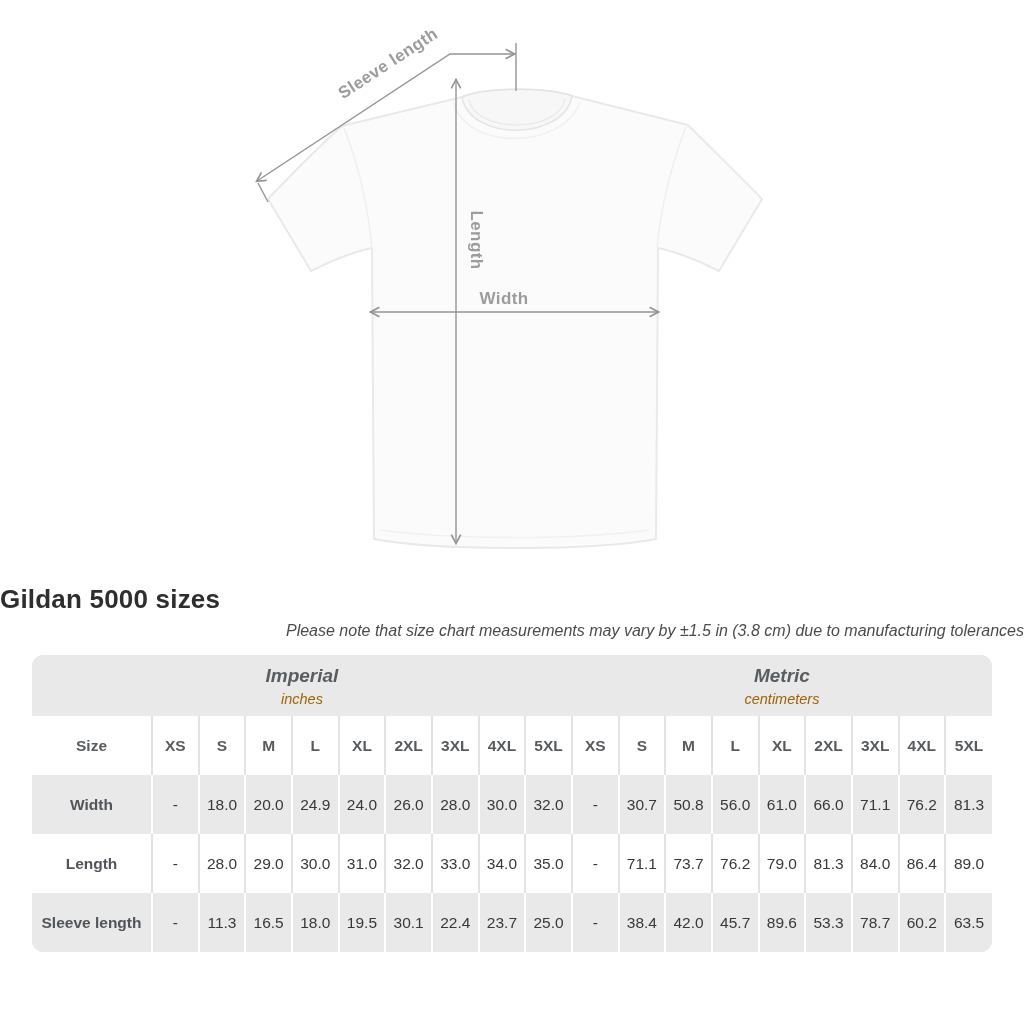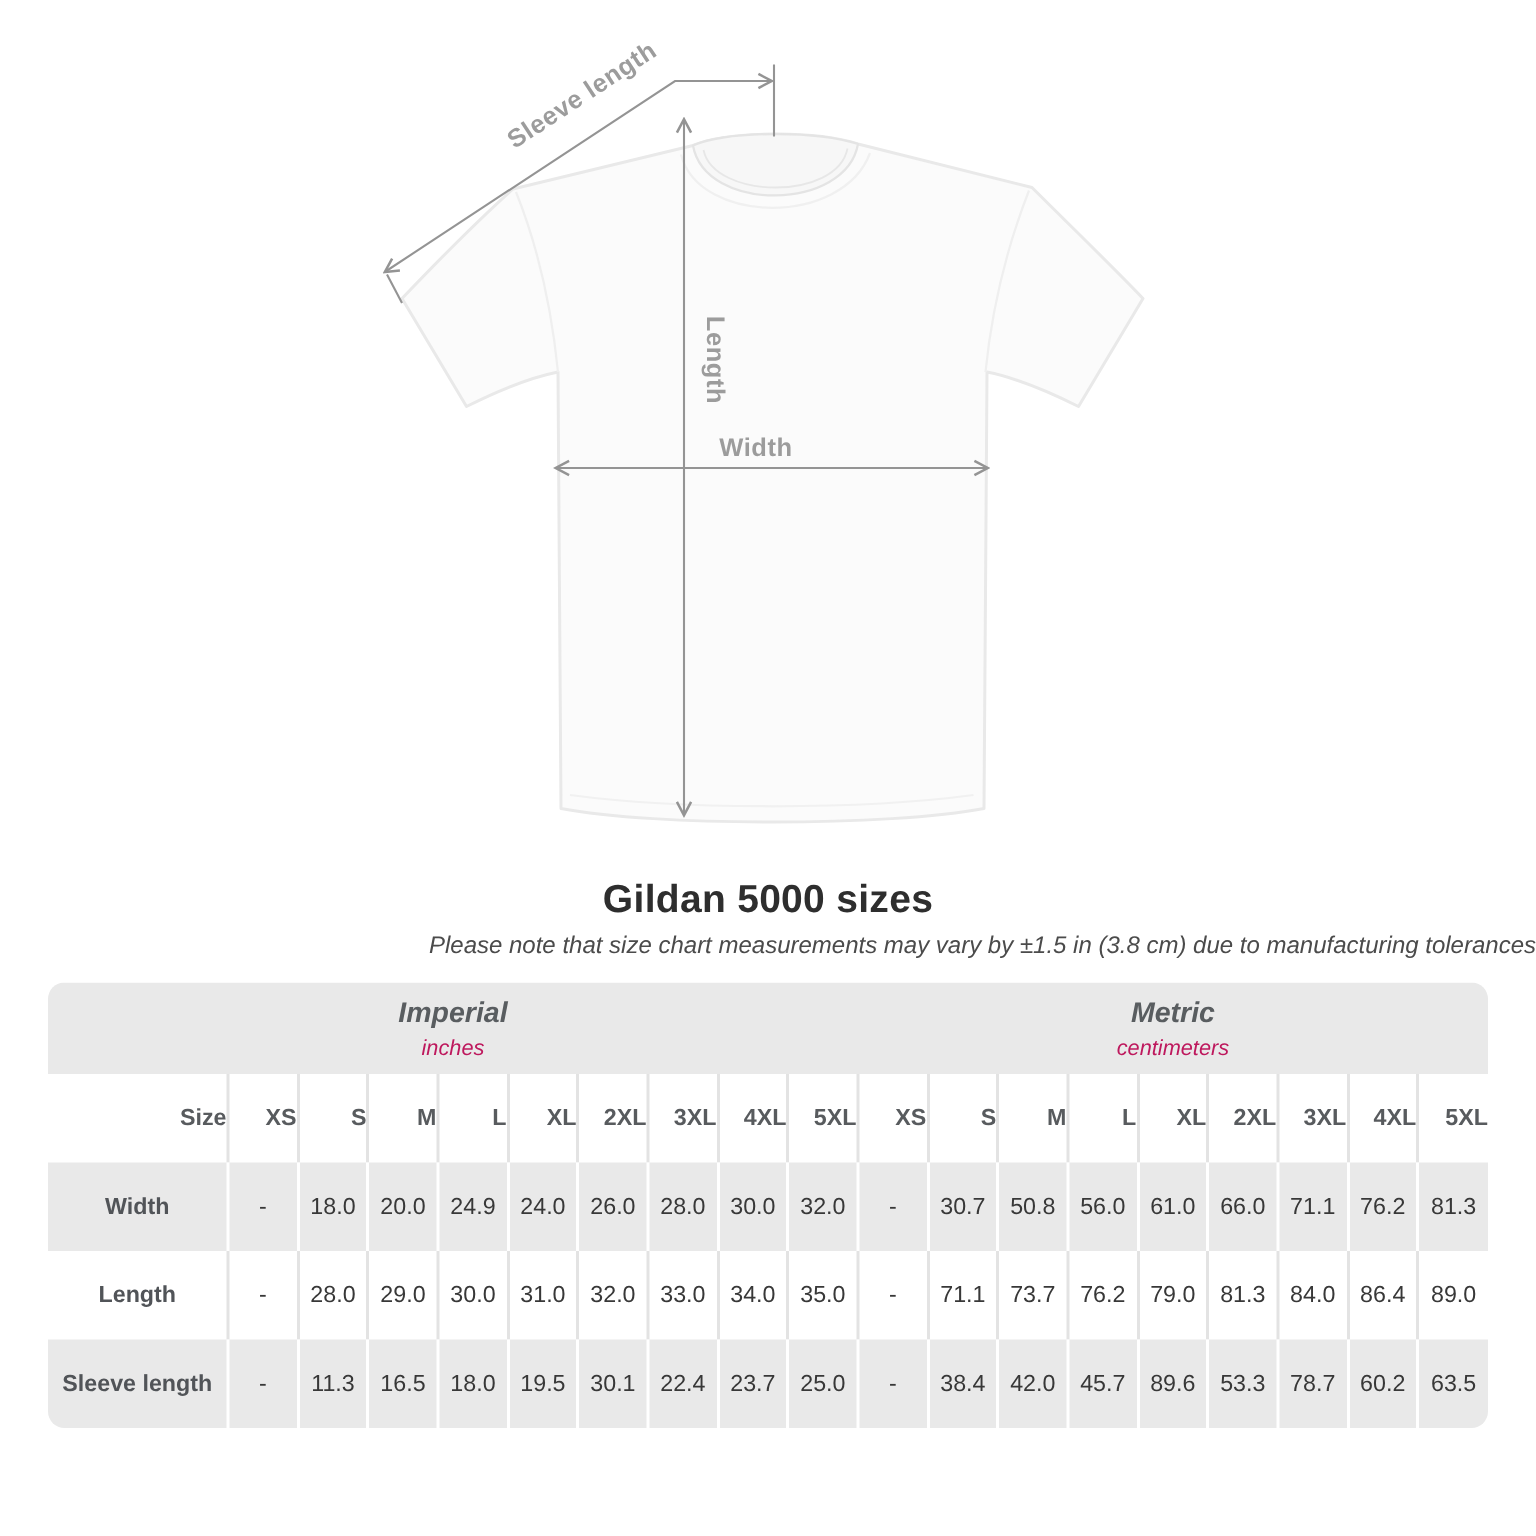--- a/index.html
+++ b/index.html
@@ -7,42 +7,42 @@
     position:relative;width:1024px;height:1024px;background:#ffffff;
     font-family:"Liberation Sans",sans-serif;overflow:hidden;
   }
   .figure{width:1024px;height:570px;}
   .figure svg{display:block;}
   svg text{
     font-family:"Liberation Sans",sans-serif;
     font-size:17px;font-weight:600;fill:#9c9c9c;letter-spacing:.4px;
   }
   .page-title{
-    margin:14px 0 7px;text-align:center;
+    margin:14px 0 7px;
     font-size:26px;font-weight:bold;color:#2e2e2e;letter-spacing:.2px;
   }
   .subtitle{
     margin:0;text-align:right;font-size:16px;font-style:italic;color:#4b4b4b;
   }
   .table-wrap{
     margin:15px 32px 0;width:960px;border-radius:11px;overflow:hidden;
   }
   table{
     border-collapse:collapse;table-layout:fixed;width:100%;
   }
   th,td{
     padding:0;text-align:center;vertical-align:middle;height:59px;
     font-size:15.5px;color:#383838;font-weight:normal;
   }
   tr.band th{
     height:61px;background:#e9e9e9;border:none;
   }
   .unit-title{font-size:19px;font-weight:bold;font-style:italic;color:#595d60;}
-  .unit-sub{font-size:14.5px;font-style:italic;color:#be185d;margin-top:4px;}
-  tr.sizes th{background:#ffffff;font-weight:bold;color:#585b5e;text-align:right;}
+  .unit-sub{font-size:14.5px;font-style:italic;color:#a16207;margin-top:4px;}
+  tr.sizes th{background:#ffffff;font-weight:bold;color:#585b5e;}
   th.rowlabel{font-weight:bold;color:#515458;}
   tr.gray th,tr.gray td{background:#e9e9e9;}
   tr.white th,tr.white td{background:#ffffff;}
   tr.gray > *:not(:first-child){border-left:2px solid #ffffff;}
   tr.white > *:not(:first-child){border-left:2px solid #e3e3e3;}
   tr.sizes > *:not(:first-child){border-left:2px solid #e3e3e3;}
 </style>
 </head>
 <body>
 

